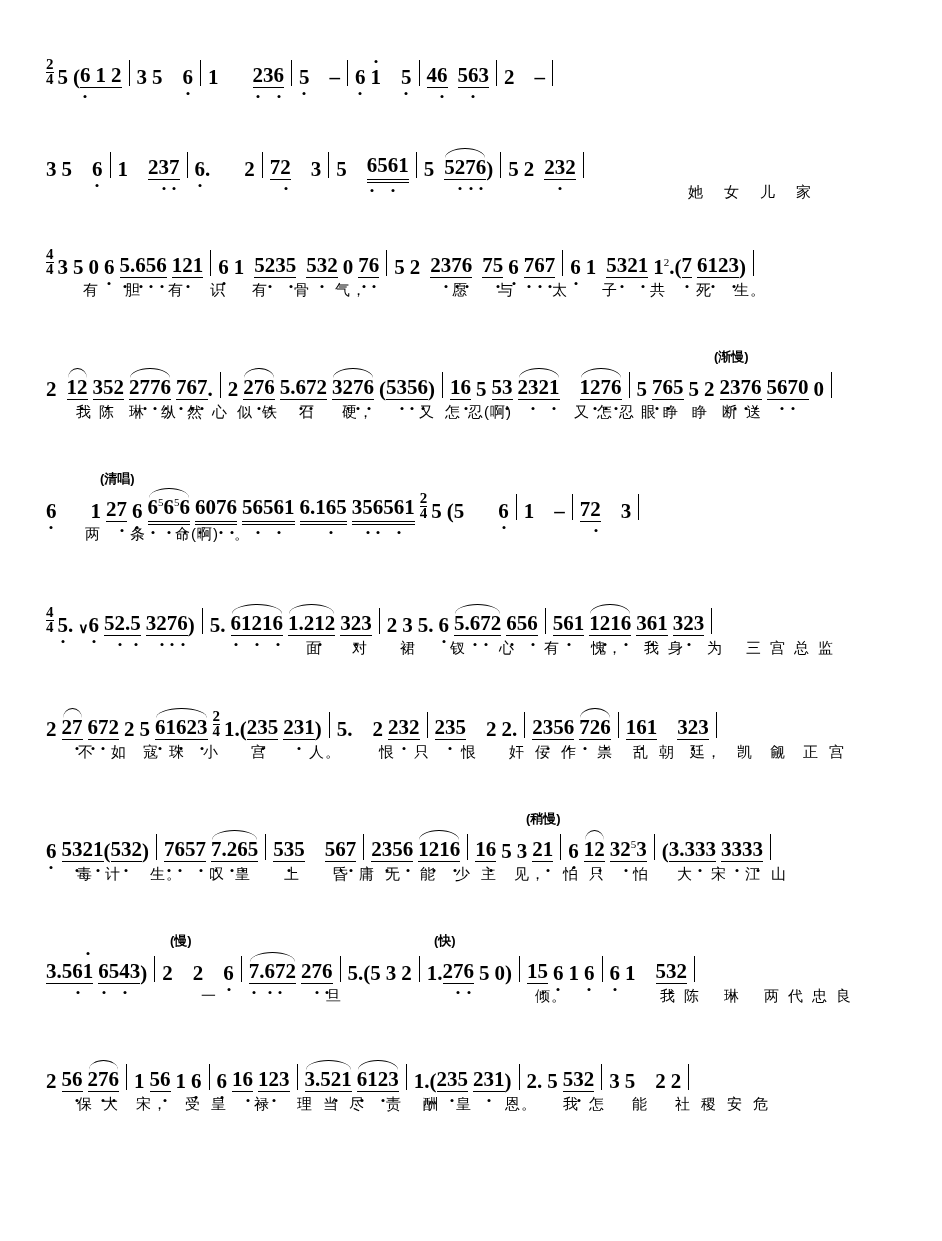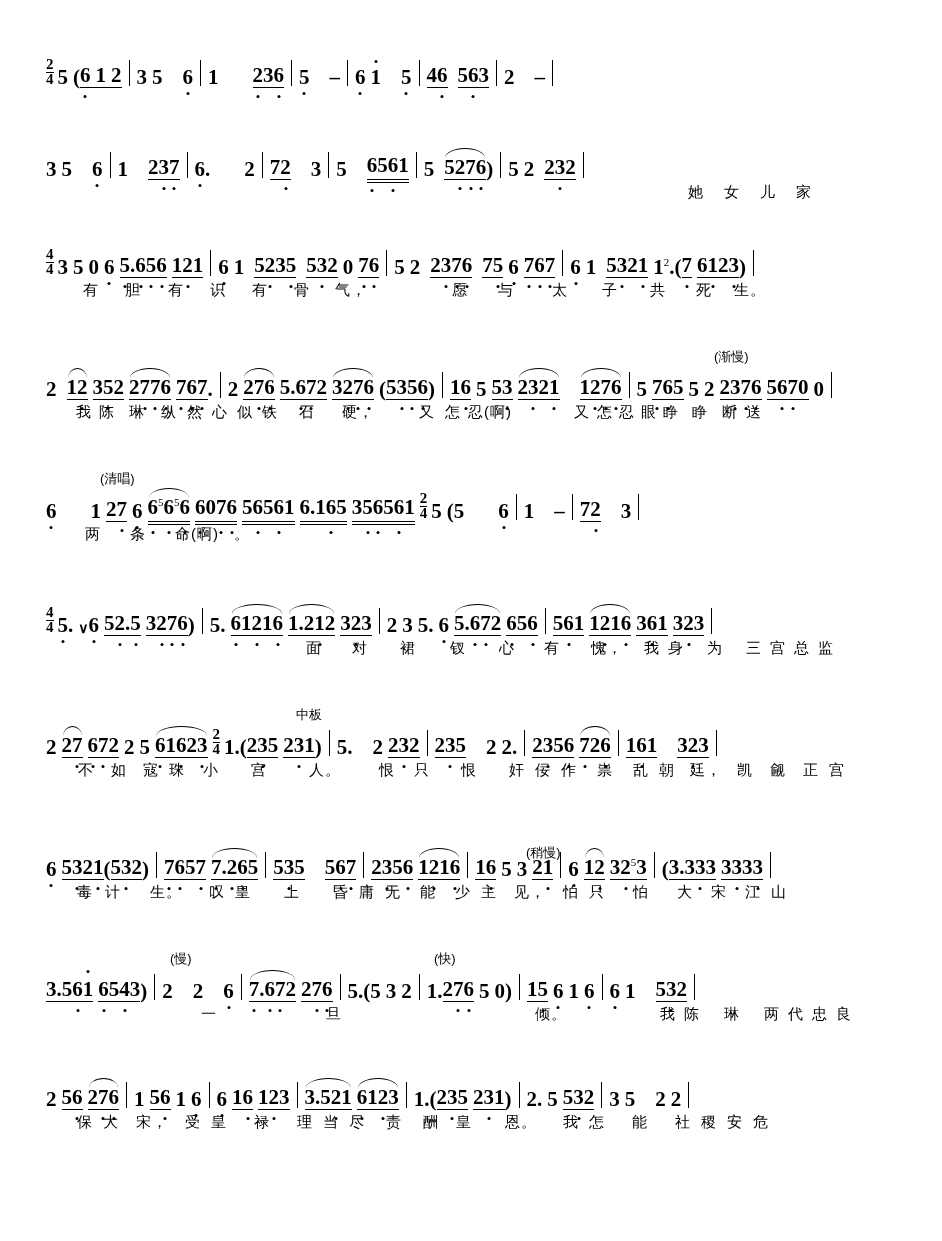--- a/index.html
+++ b/index.html
@@ -130,21 +130,21 @@
   }
   .tiny-sup {
     font-size: 11px;
     vertical-align: super;
     font-weight: normal;
   }
   .marker {
     position: absolute;
     font-family: "Liberation Sans", sans-serif;
     font-size: 13px;
-    font-weight: normal;
+    font-weight: bold;
   }
   .ly { display: inline-block; text-align: center; }
   .dash { display: inline-block; }
 </style>
 </head>
 <body>
 
 <div class="sheet">
 
   <div class="system" style="margin-top:54px;">
@@ -501,23 +501,20 @@
         <span class="ly" style="width:24px;">身</span>
         <span class="ly" style="width:54px;">为</span>
       <span class="ly" style="width:24px;">三</span>
         <span class="ly" style="width:24px;">宫</span>
         <span class="ly" style="width:24px;">总</span>
         <span class="ly" style="width:24px;">监</span>
     </div>
   </div>
 
   <div class="system" style="margin-top:46px;">
-    <div style="position:relative;height:18px;">
-      <span class="marker" style="left:250px;top:0;">中板</span>
-    </div>
     <div class="notes-row">
       <span class="seg">2</span>
         <span class="sp-s"></span>
         <span class="seg slur b1">2<span class="dl under-beam">7</span></span>
         <span class="sp-s"></span>
         <span class="seg b1"><span class="dl under-beam">6</span><span class="dl under-beam">7</span>2</span>
         <span class="sp-s"></span>
         <span class="seg">2</span>
         <span class="sp-s"></span>
         <span class="seg">5</span>
@@ -579,21 +576,21 @@
         <span class="ly" style="width:52px;">廷，</span>
       <span class="ly" style="width:26px;">凯</span>
         <span class="ly" style="width:40px;">觎</span>
       <span class="ly" style="width:26px;">正</span>
         <span class="ly" style="width:26px;">宫</span>
     </div>
   </div>
 
   <div class="system" style="margin-top:46px;">
     <div style="position:relative;height:18px;">
-      <span class="marker" style="left:480px;top:16px;">(稍慢)</span>
+      <span class="marker" style="left:480px;top:0;">(稍慢)</span>
     </div>
     <div class="notes-row">
       <span class="seg dl">6</span>
         <span class="sp-s"></span>
         <span class="seg b1">5<span class="dl under-beam">3</span>2<span class="dl under-beam">1</span></span>
         <span class="seg">(</span>
         <span class="seg b1">5<span class="dl under-beam">3</span>2</span>
         <span class="seg">)</span>
       <span class="bar"></span>
       <span class="seg b1"><span class="dl under-beam">7</span><span class="dl under-beam">6</span>5<span class="dl under-beam">7</span></span>

